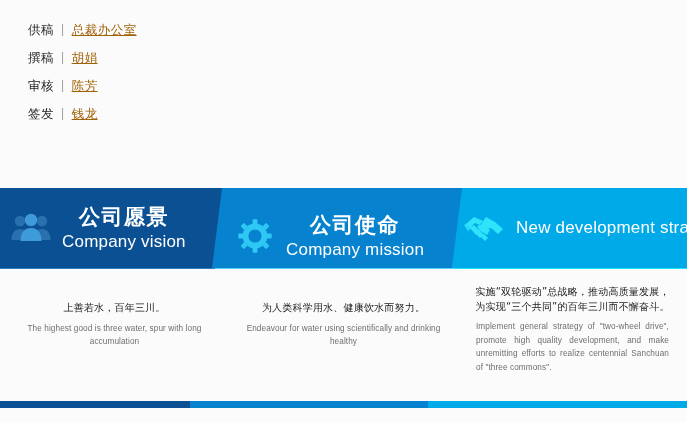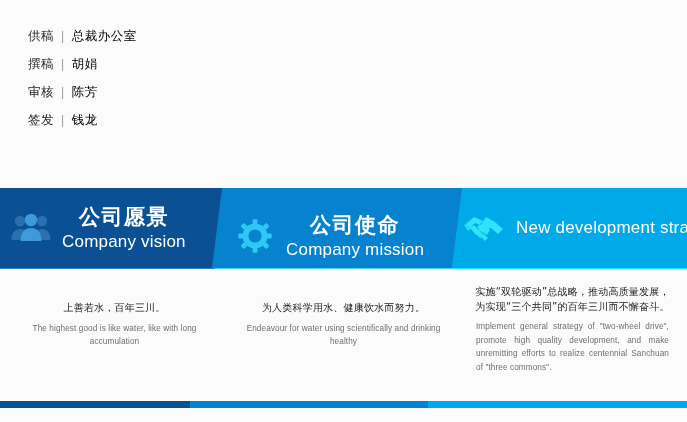--- a/index.html
+++ b/index.html
@@ -17,34 +17,34 @@
 
   
   .credits {
     position: absolute;
     left: 28px;
     top: 22px;
     width: 400px;
   }
   .credit-row {
     display: flex;
-    align-items: center;
+    align-items: flex-start;
     height: 28px;
     font-size: 12.5px;
     color: #262626;
     letter-spacing: .5px;
     white-space: nowrap;
   }
   .credit-label { color: #262626; }
   .credit-sep {
     color: #9aa0a6;
     margin: 0 7px 0 7px;
     font-size: 12px;
   }
-  .credit-value { color: #000000; }
+  .credit-value { color: #a16207; text-decoration: underline; }
 
   
   .banner {
     position: absolute;
     left: 0;
     top: 188px;
     width: 687px;
     height: 80px;
   }
   .panel {
@@ -275,21 +275,21 @@
 
 <div class="banner-accent">
   <div class="ba-seg ba1"></div>
   <div class="ba-seg ba2"></div>
   <div class="ba-seg ba3"></div>
 </div>
 
 <div class="columns">
   <div class="col col1">
     <p class="col-cn">上善若水，百年三川。</p>
-    <p class="col-en">The highest good is like water, like with long accumulation</p>
+    <p class="col-en">The highest good is three water, spur with long accumulation</p>
   </div>
   <div class="col col2">
     <p class="col-cn">为人类科学用水、健康饮水而努力。</p>
     <p class="col-en">Endeavour for water using scientifically and drinking healthy</p>
   </div>
   <div class="col col3">
     <p class="col-cn">实施“双轮驱动”总战略，推动高质量发展，为实现“三个共同”的百年三川而不懈奋斗。</p>
     <p class="col-en">Implement general strategy of "two-wheel drive", promote high quality development, and make unremitting efforts to realize centennial Sanchuan of "three commons".</p>
   </div>
 </div>

